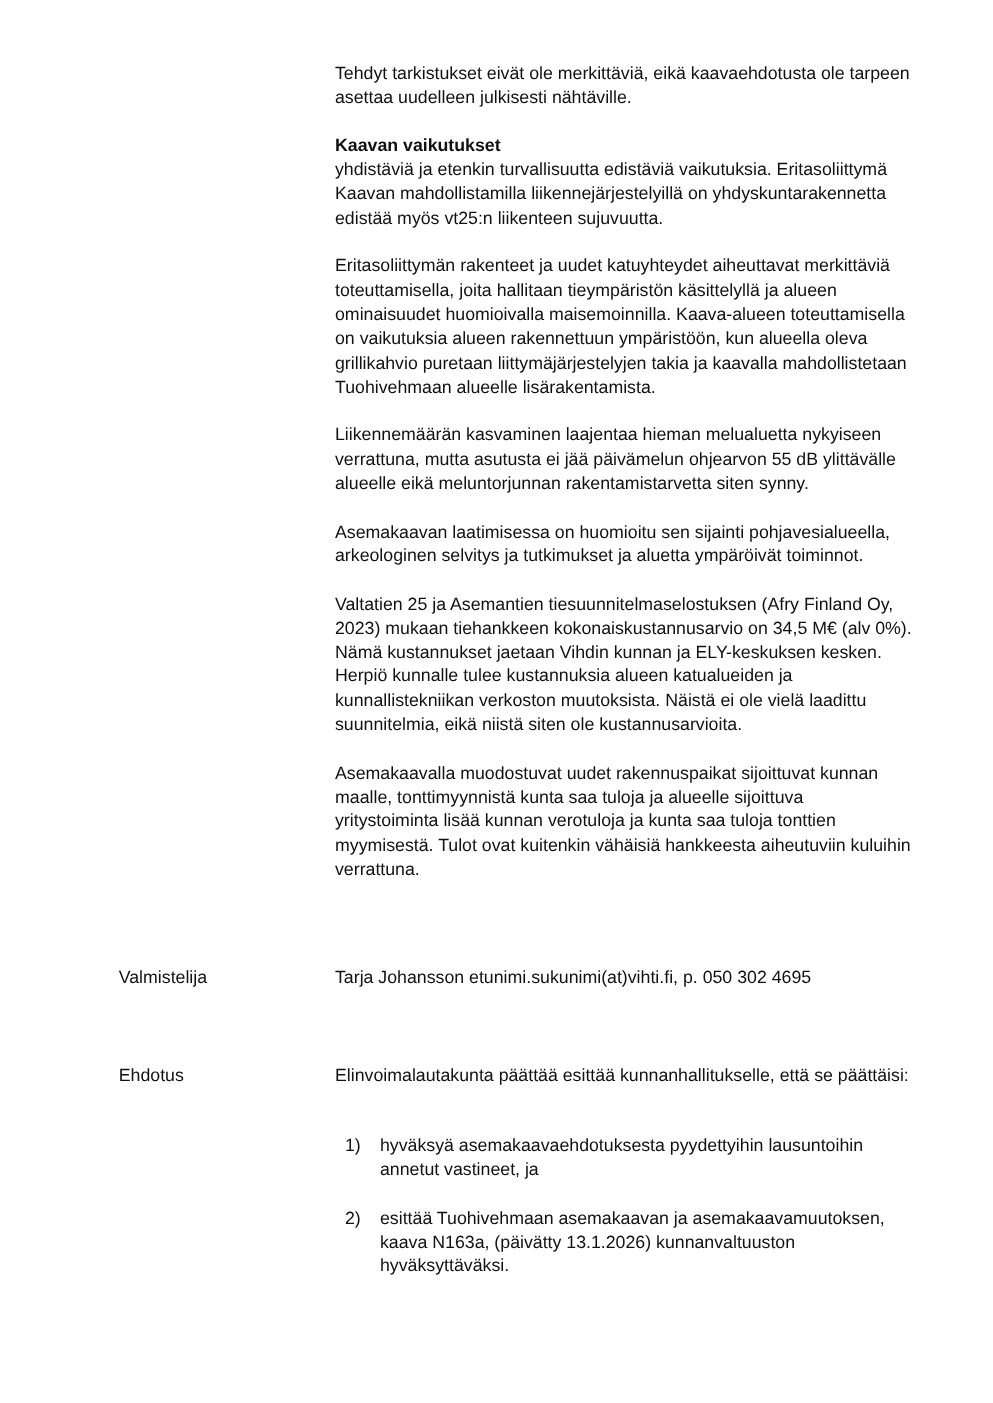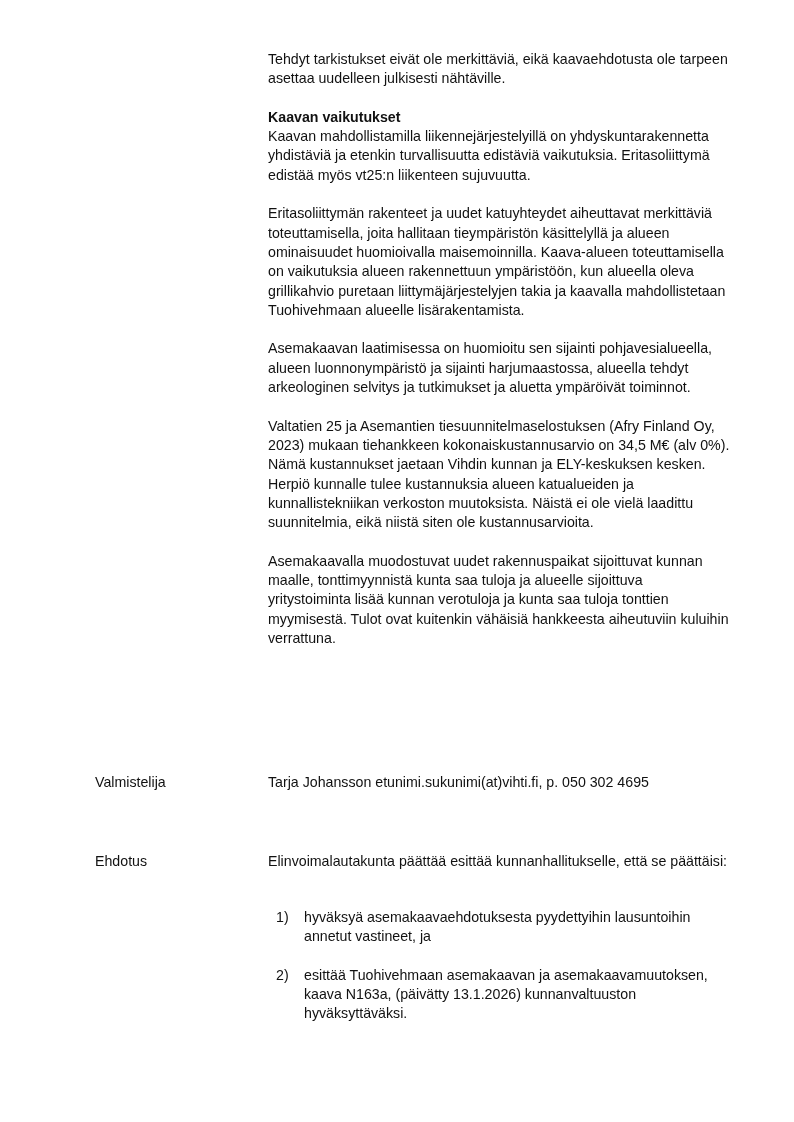--- a/index.html
+++ b/index.html
@@ -90,38 +90,42 @@
 
   <div class="body-col">
 
     <p class="para">
       <span class="line">Tehdyt tarkistukset eivät ole merkittäviä, eikä kaavaehdotusta ole tarpeen</span>
       <span class="line">asettaa uudelleen julkisesti nähtäville.</span>
     </p>
 
     <p class="para">
       <span class="heading">Kaavan vaikutukset</span>
+      <span class="line">yhdistäviä ja etenkin turvallisuutta edistäviä vaikutuksia. Eritasoliittymä</span>
       <span class="line">Kaavan mahdollistamilla liikennejärjestelyillä on yhdyskuntarakennetta</span>
-      <span class="line">yhdistäviä ja etenkin turvallisuutta edistäviä vaikutuksia. Eritasoliittymä</span>
       <span class="line">edistää myös vt25:n liikenteen sujuvuutta.</span>
     </p>
 
     <p class="para">
       <span class="line">Eritasoliittymän rakenteet ja uudet katuyhteydet aiheuttavat merkittäviä</span>
       <span class="line">toteuttamisella, joita hallitaan tieympäristön käsittelyllä ja alueen</span>
       <span class="line">ominaisuudet huomioivalla maisemoinnilla. Kaava-alueen toteuttamisella</span>
       <span class="line">on vaikutuksia alueen rakennettuun ympäristöön, kun alueella oleva</span>
       <span class="line">grillikahvio puretaan liittymäjärjestelyjen takia ja kaavalla mahdollistetaan</span>
       <span class="line">Tuohivehmaan alueelle lisärakentamista.</span>
     </p>
 
+    <p class="para">
+      <span class="line">Liikennemäärän kasvaminen laajentaa hieman melualuetta nykyiseen</span>
+      <span class="line">verrattuna, mutta asutusta ei jää päivämelun ohjearvon 55 dB ylittävälle</span>
+      <span class="line">alueelle eikä meluntorjunnan rakentamistarvetta siten synny.</span>
+    </p>
 
     <p class="para">
       <span class="line">Asemakaavan laatimisessa on huomioitu sen sijainti pohjavesialueella,</span>
-      <span class="line">alueen luonnonympäristö ja sijainti harjumaastossa, alueella tehdyt</span>
       <span class="line">arkeologinen selvitys ja tutkimukset ja aluetta ympäröivät toiminnot.</span>
     </p>
 
     <p class="para">
       <span class="line">Valtatien 25 ja Asemantien tiesuunnitelmaselostuksen (Afry Finland Oy,</span>
       <span class="line">2023) mukaan tiehankkeen kokonaiskustannusarvio on 34,5 M€ (alv 0%).</span>
       <span class="line">Nämä kustannukset jaetaan Vihdin kunnan ja ELY-keskuksen kesken.</span>
       <span class="line">Herpiö kunnalle tulee kustannuksia alueen katualueiden ja</span>
       <span class="line">kunnallistekniikan verkoston muutoksista. Näistä ei ole vielä laadittu</span>
       <span class="line">suunnitelmia, eikä niistä siten ole kustannusarvioita.</span>

